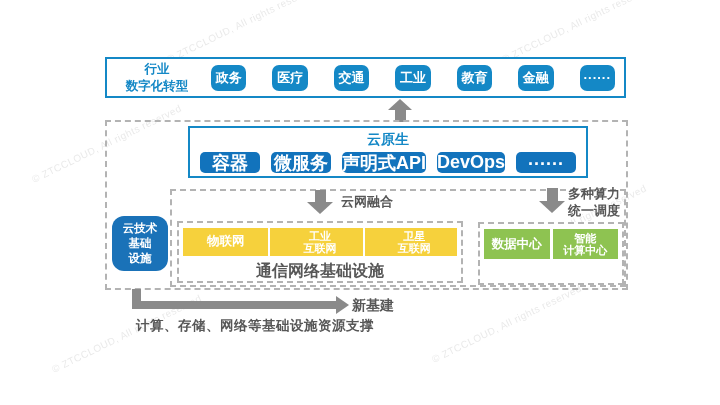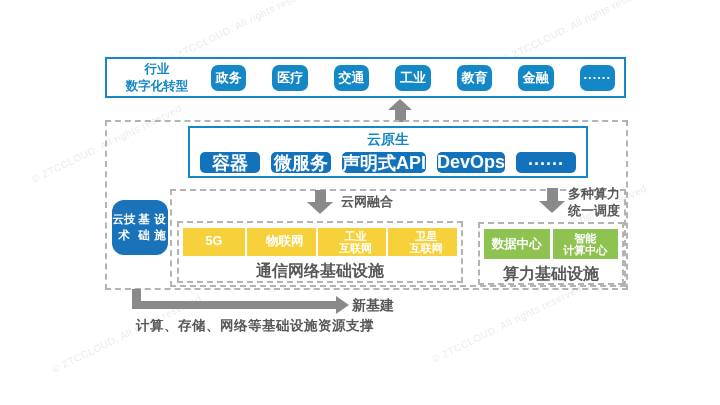--- a/index.html
+++ b/index.html
@@ -43,23 +43,23 @@
     border:2px solid #1488C6;background:#fff;z-index:4;
   }
   .cn-title{text-align:center;color:#1488C6;font-weight:bold;font-size:14px;margin-top:3px;}
   .cn-btns{display:flex;gap:11px;padding:3px 10px 0 10px;}
   .cn-chip{
     flex:1;height:21px;border-radius:5px;background:#1273BC;color:#fff;font-weight:bold;
     font-size:18px;display:flex;align-items:center;justify-content:center;white-space:nowrap;
   }
   
   .infra-box{
-    position:absolute;left:112px;top:200px;width:56px;height:55px;border-radius:12px;
+    position:absolute;left:112px;top:216px;width:56px;height:55px;border-radius:12px;
     background:#1A72B8;color:#fff;font-weight:bold;font-size:11.5px;line-height:1.32;
-    display:flex;align-items:center;justify-content:center;text-align:center;z-index:6;
+    display:flex;flex-direction:column;align-items:center;justify-content:center;text-align:center;z-index:6;
   }
   
   .seg-bar{display:flex;margin:5px 4px 0 4px;}
   .seg{
     flex:1;color:#fff;font-weight:bold;display:flex;flex-direction:column;align-items:center;
     justify-content:center;text-align:center;
   }
   .seg-y{background:#F6D13C;height:28px;font-size:12.5px;line-height:1.1;}
   .seg-y + .seg-y{margin-left:2px;padding-left:7px;}
   .seg-g{background:#8EC351;height:30px;font-size:12.5px;line-height:1.12;}
@@ -142,23 +142,20 @@
 
   <div class="infra-box">
     <div>云技术</div>
     <div>基础</div>
     <div>设施</div>
   </div>
 
   <div class="dashed" style="left:177px;top:221px;width:286px;height:62px;background:#fff;z-index:3;">
     <div class="seg-bar">
       <div class="seg seg-y">
-        <div>5G</div>
-      </div>
-      <div class="seg seg-y">
         <div>物联网</div>
       </div>
       <div class="seg seg-y">
         <div class="small">工业</div>
         <div class="small">互联网</div>
       </div>
       <div class="seg seg-y">
         <div class="small">卫星</div>
         <div class="small">互联网</div>
       </div>
@@ -169,21 +166,20 @@
   <div class="dashed" style="left:478px;top:222px;width:146px;height:63px;background:#fff;z-index:3;">
     <div class="seg-bar">
       <div class="seg seg-g">
         <div>数据中心</div>
       </div>
       <div class="seg seg-g">
         <div class="small">智能</div>
         <div class="small">计算中心</div>
       </div>
     </div>
-    <div class="box-caption">算力基础设施</div>
   </div>
 
   <div class="l-vert"></div>
   <div class="l-horz"></div>
   <div class="l-head"></div>
   <div class="flow-label" style="left:352px;top:296px;font-size:14px;">新基建</div>
 
   <div class="footer-text">计算、存储、网络等基础设施资源支撑</div>
 
 </div>

